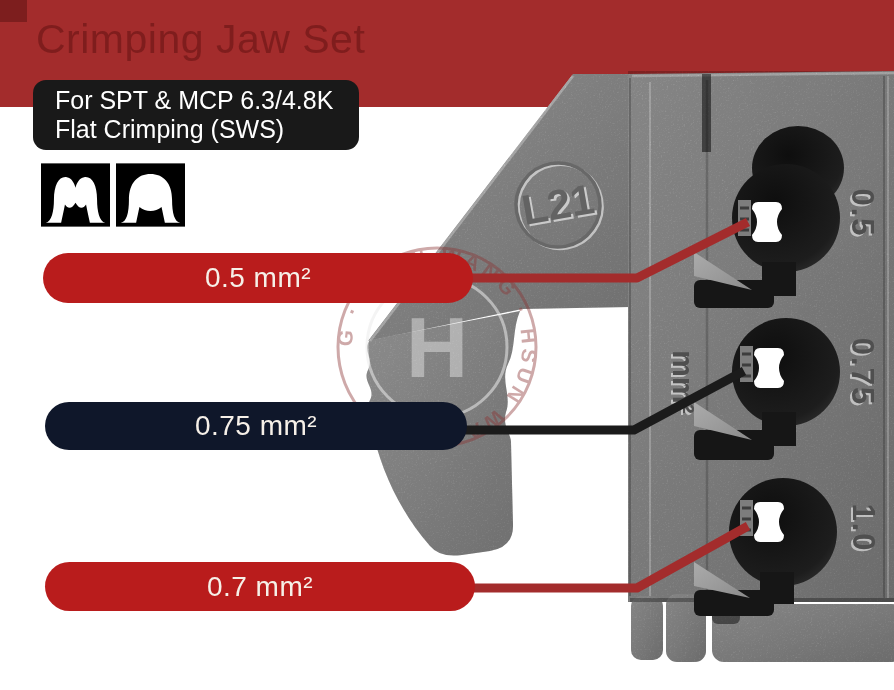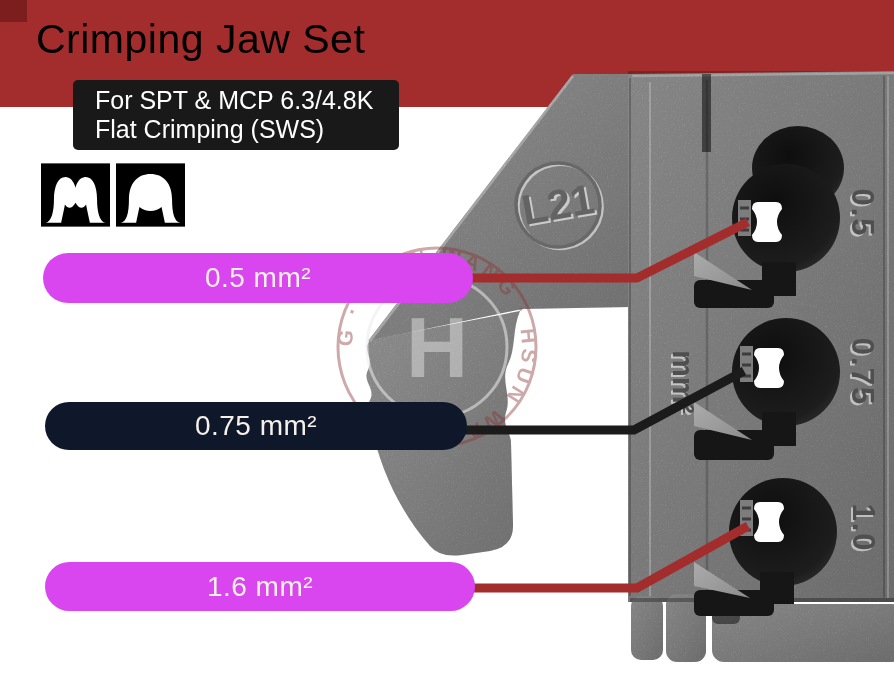--- a/index.html
+++ b/index.html
@@ -3,36 +3,36 @@
 <meta charset="utf-8">
 <style>
   html,body{margin:0;padding:0;background:#fff;}
   .canvas{
     position:relative;width:894px;height:690px;overflow:hidden;background:#ffffff;
     font-family:"Liberation Sans", sans-serif;
   }
   .banner{position:absolute;left:0;top:0;width:894px;height:107px;background:#A32C2C;}
   .corner-accent{position:absolute;left:0;top:0;width:27px;height:22px;background:#7D1E1E;}
   .page-title{
-    position:absolute;left:36px;top:16px;color:#000000;font-size:41px;font-weight:500;
+    position:absolute;left:36px;top:16px;color:#7f1d1d;font-size:41px;font-weight:500;
     letter-spacing:0.5px;white-space:nowrap;
   }
   .subtitle-box{
     position:absolute;left:33px;top:80px;width:326px;height:70px;background:#191919;
-    border-radius:5px;color:#ffffff;font-size:25px;line-height:29px;
-    padding:6px 0 0 22px;box-sizing:border-box;margin-left:40px;
+    border-radius:13px;color:#ffffff;font-size:25px;line-height:29px;
+    padding:6px 0 0 22px;box-sizing:border-box;
   }
   .profile-icons{position:absolute;left:41px;top:163px;display:flex;gap:6px;}
   .profile-icon{width:69px;height:64px;display:block;}
   .jaw-svg{position:absolute;left:0;top:0;width:894px;height:690px;}
   .pill{
     position:absolute;border-radius:25px;display:flex;align-items:center;justify-content:center;
     color:#F6F0E8;font-size:28px;letter-spacing:0.5px;
   }
-  .pill-red{background:#d946ef;text-align:center;}
+  .pill-red{background:#b91c1c;text-align:center;}
   .pill-black{background:#0f172a;}
   .pill-05{left:43px;top:253px;width:430px;height:50px;}
   .pill-075{left:45px;top:402px;width:422px;height:48px;}
   .pill-10{left:45px;top:562px;width:430px;height:49px;}
 </style>
 </head>
 <body>
 
 <div class="canvas">
 
@@ -190,16 +190,16 @@
     </svg>
   </div>
 
   <div class="pill pill-red pill-05">
     <span>0.5 mm²</span>
   </div>
   <div class="pill pill-black pill-075">
     <span>0.75 mm²</span>
   </div>
   <div class="pill pill-red pill-10">
-    <span>1.6 mm²</span>
+    <span>0.7 mm²</span>
   </div>
 
 </div>
 
 </body></html>

